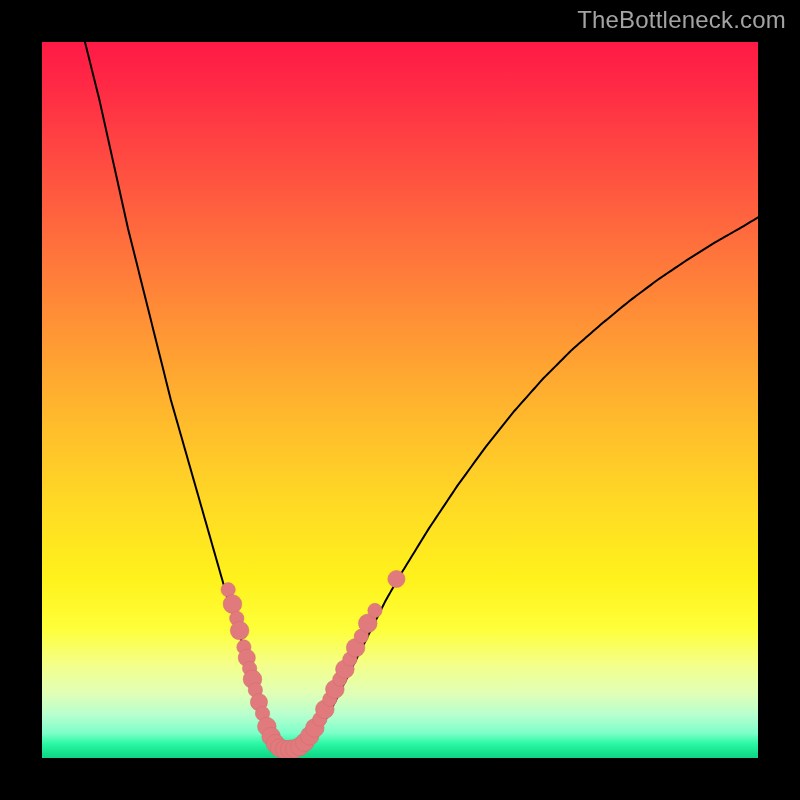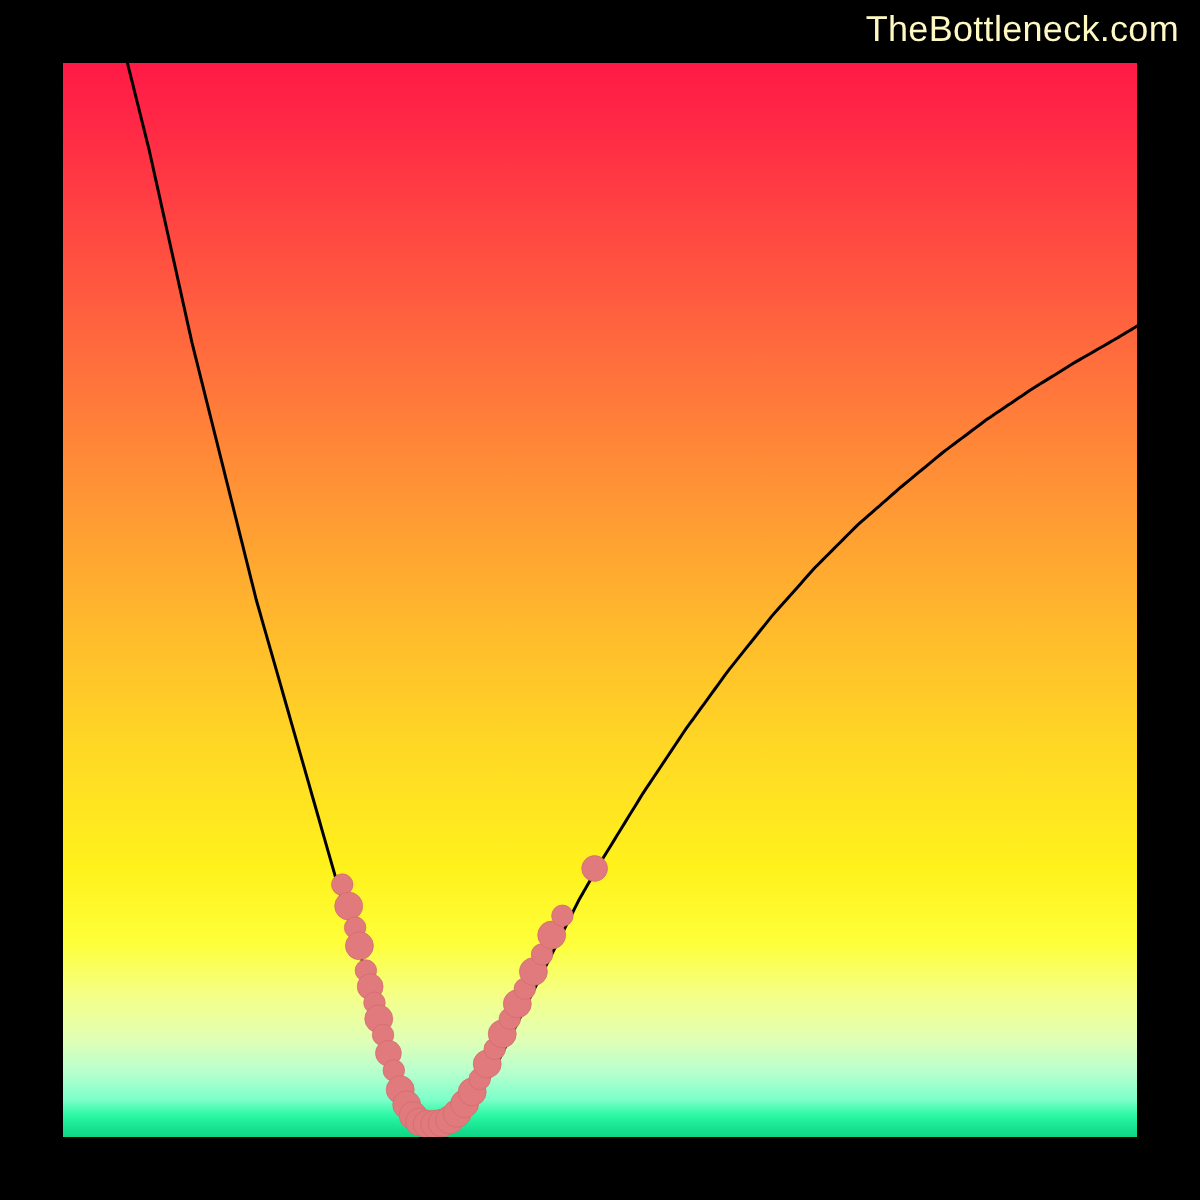--- a/index.html
+++ b/index.html
@@ -50,21 +50,21 @@
     );
   }
   .svg-layer {
     position: absolute;
     inset: 0;
   }
   .watermark {
     position: absolute;
     top: 6px;
     right: 14px;
-    color: #fef9c3;
+    color: #a3a3a3;
     font-size: 24px;
     font-weight: 500;
     letter-spacing: 0.2px;
     user-select: none;
   }
 </style>
 </head>
 <body>
 
 <div class="frame">

